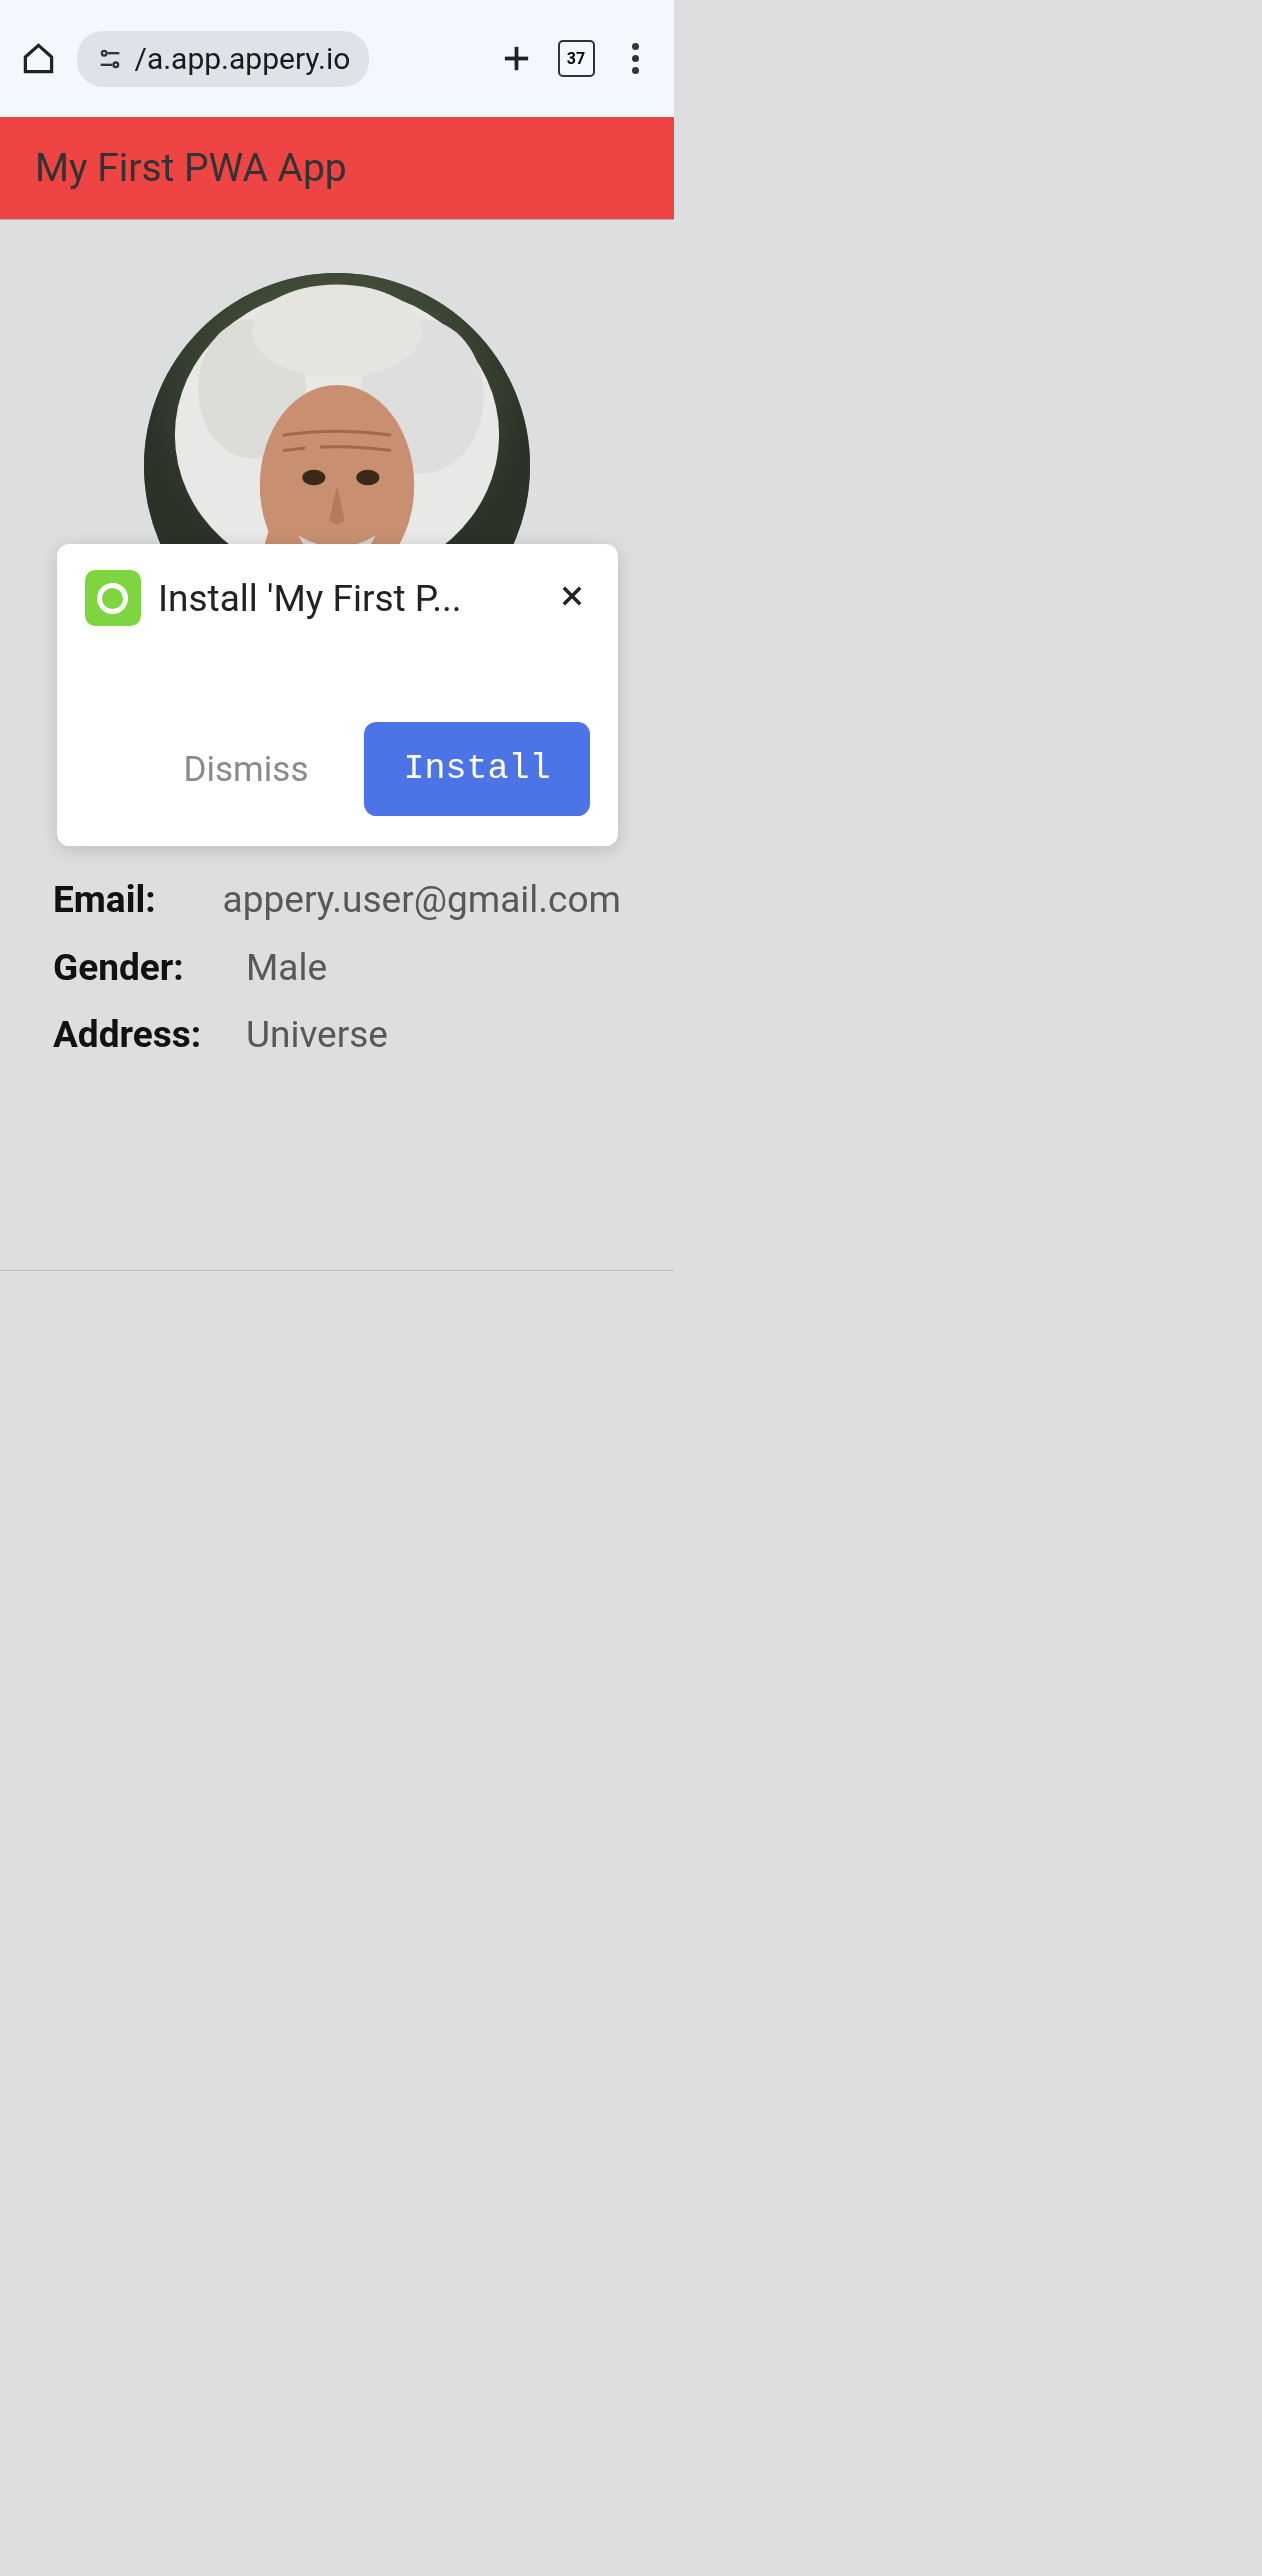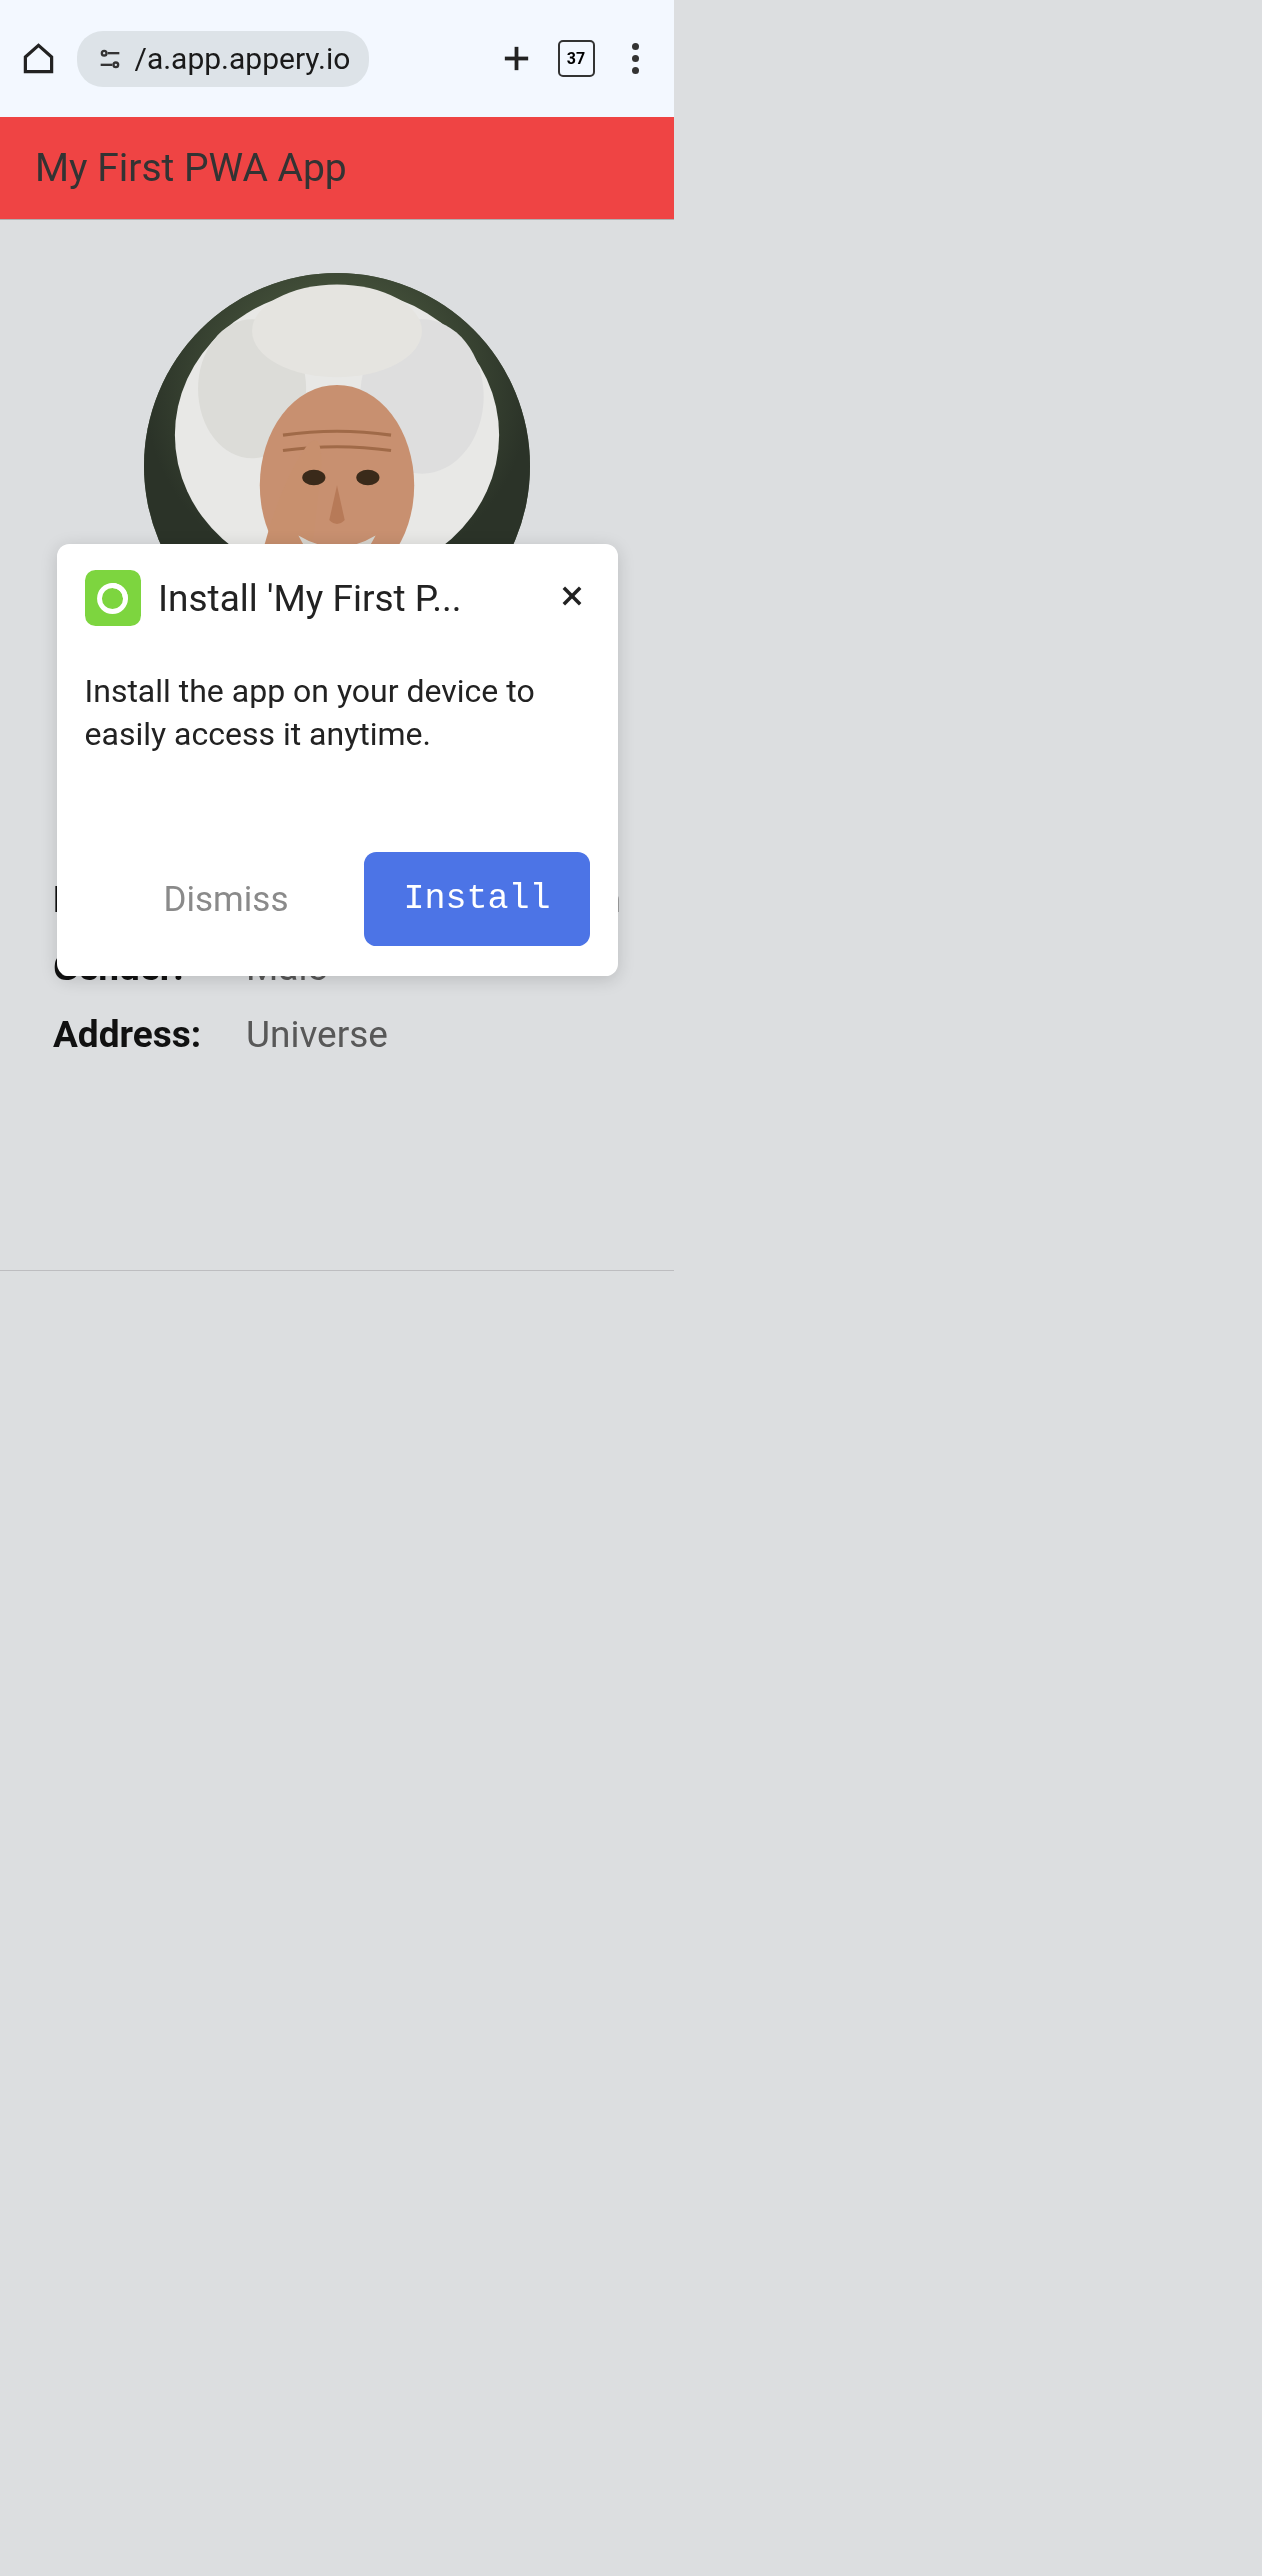--- a/index.html
+++ b/index.html
@@ -173,21 +173,21 @@
     }
     .modal-body {
       font-size: 32px;
       color: #222;
       margin-top: 44px;
       line-height: 1.35;
     }
     .modal-actions {
       display: flex;
       justify-content: flex-end;
-      gap: 76px;
+      gap: 56px;
       margin-top: 96px;
       align-items: center;
     }
     .btn-dismiss {
       font-size: 35px;
       color: #8a8a8a;
       background: none;
       border: none;
       cursor: pointer;
       font-family: inherit;
@@ -315,20 +315,19 @@
         </svg>
       </div>
       <div class="modal-title">Install 'My First P...</div>
       <div class="close-x">
         <svg viewBox="0 0 24 24" width="28" height="28" stroke="#222" stroke-width="3" fill="none">
           <line x1="5" y1="5" x2="19" y2="19"></line>
             <line x1="19" y1="5" x2="5" y2="19"></line>
         </svg>
       </div>
     </div>
-    <div class="modal-body">Install the app on your device to easily access it anytime.</div>
     <div class="modal-actions">
       <button class="btn-dismiss">Dismiss</button>
       <button class="btn-install">Install</button>
     </div>
   </div>
 </div>
 
 
 </body></html>

